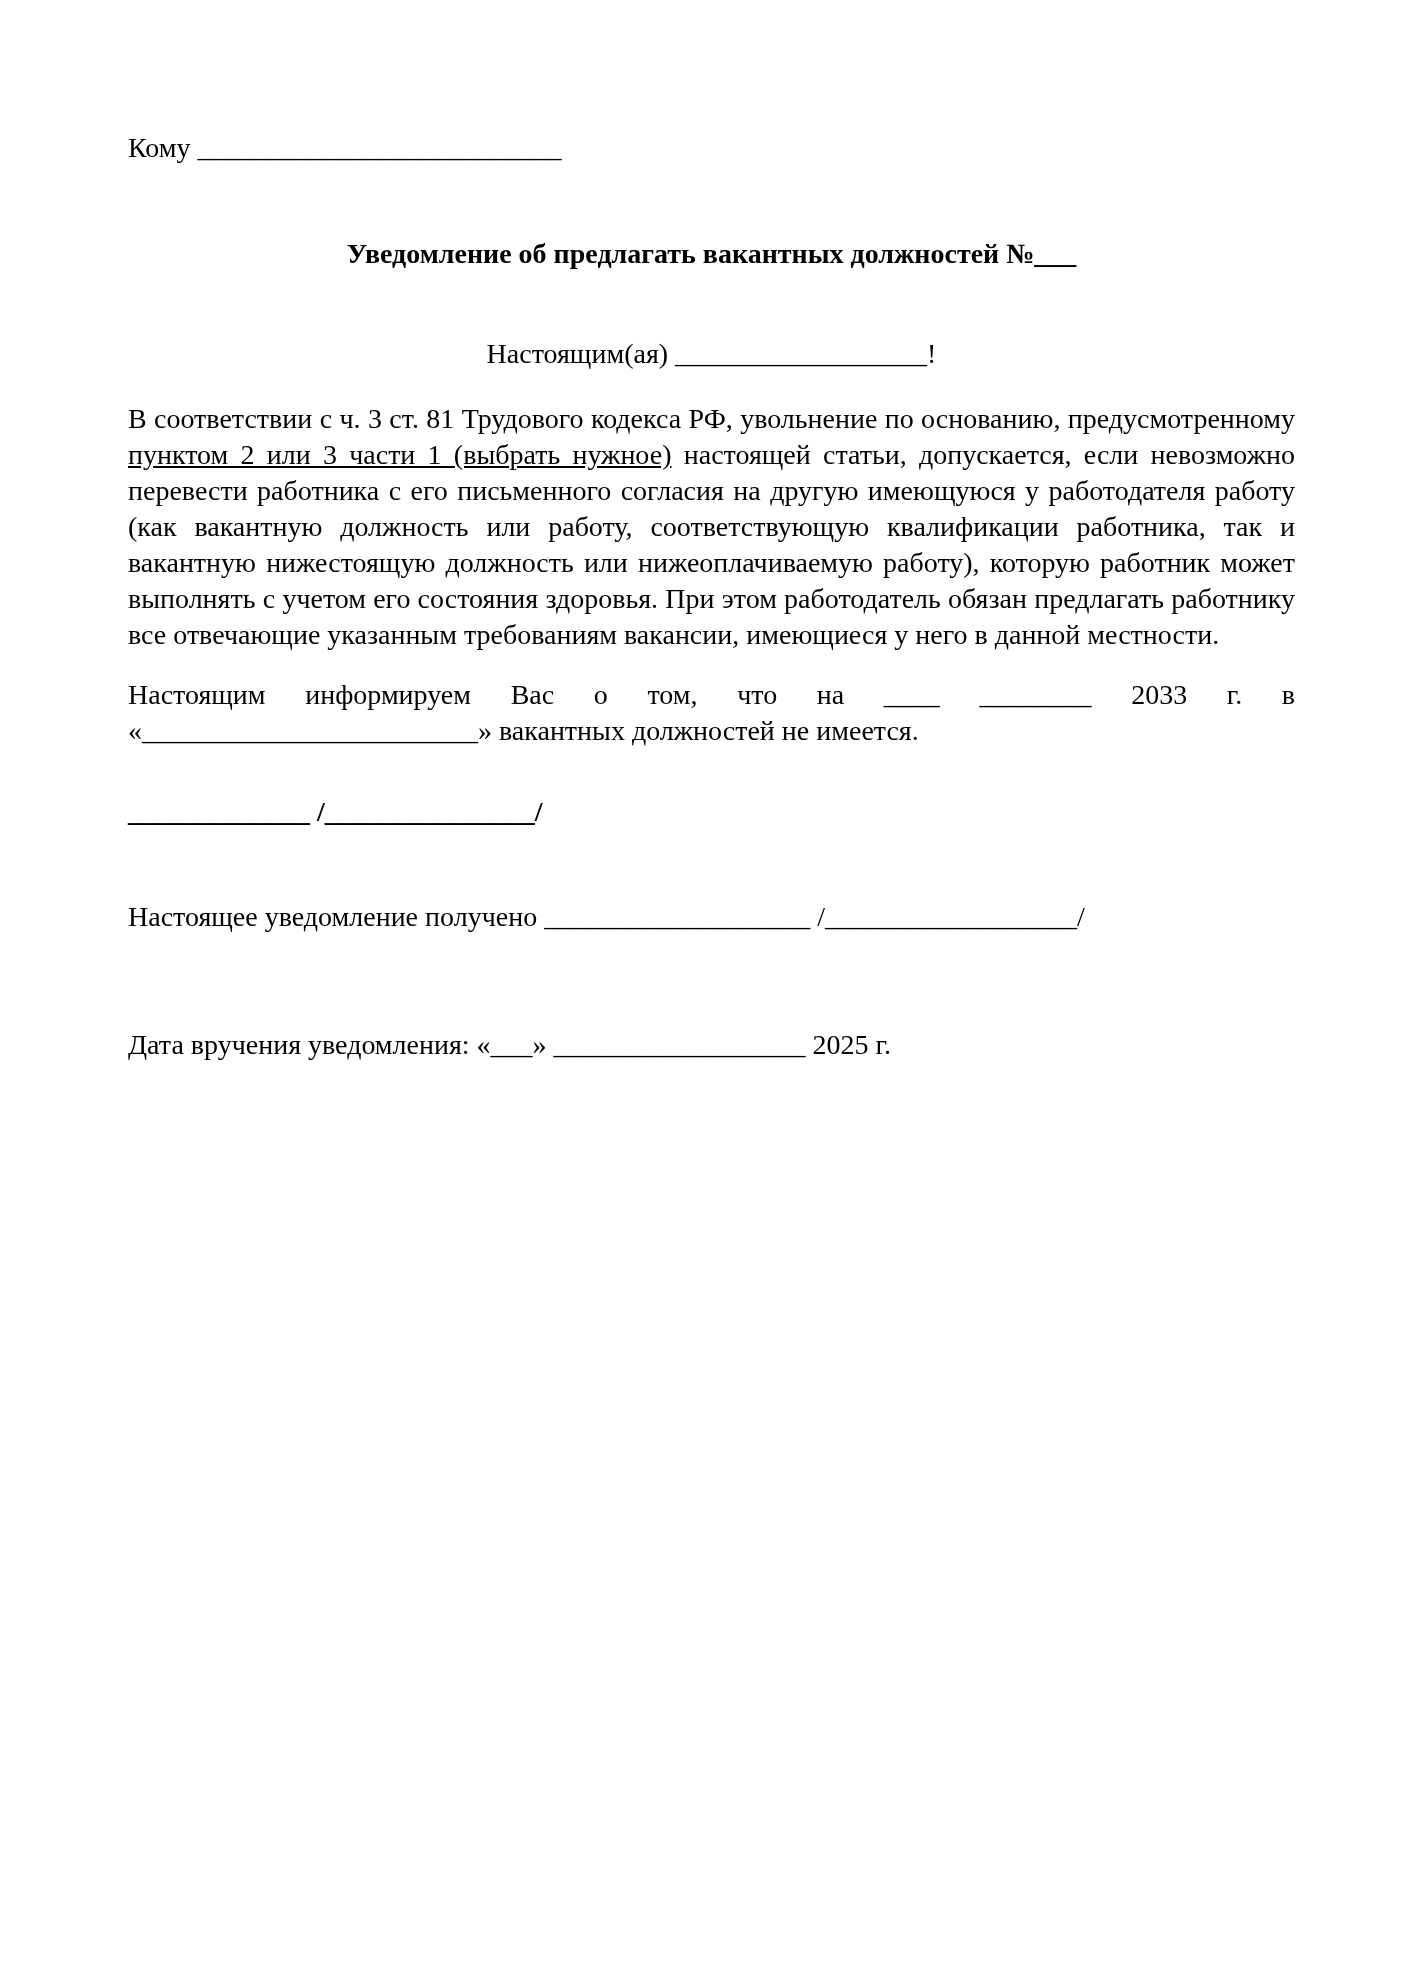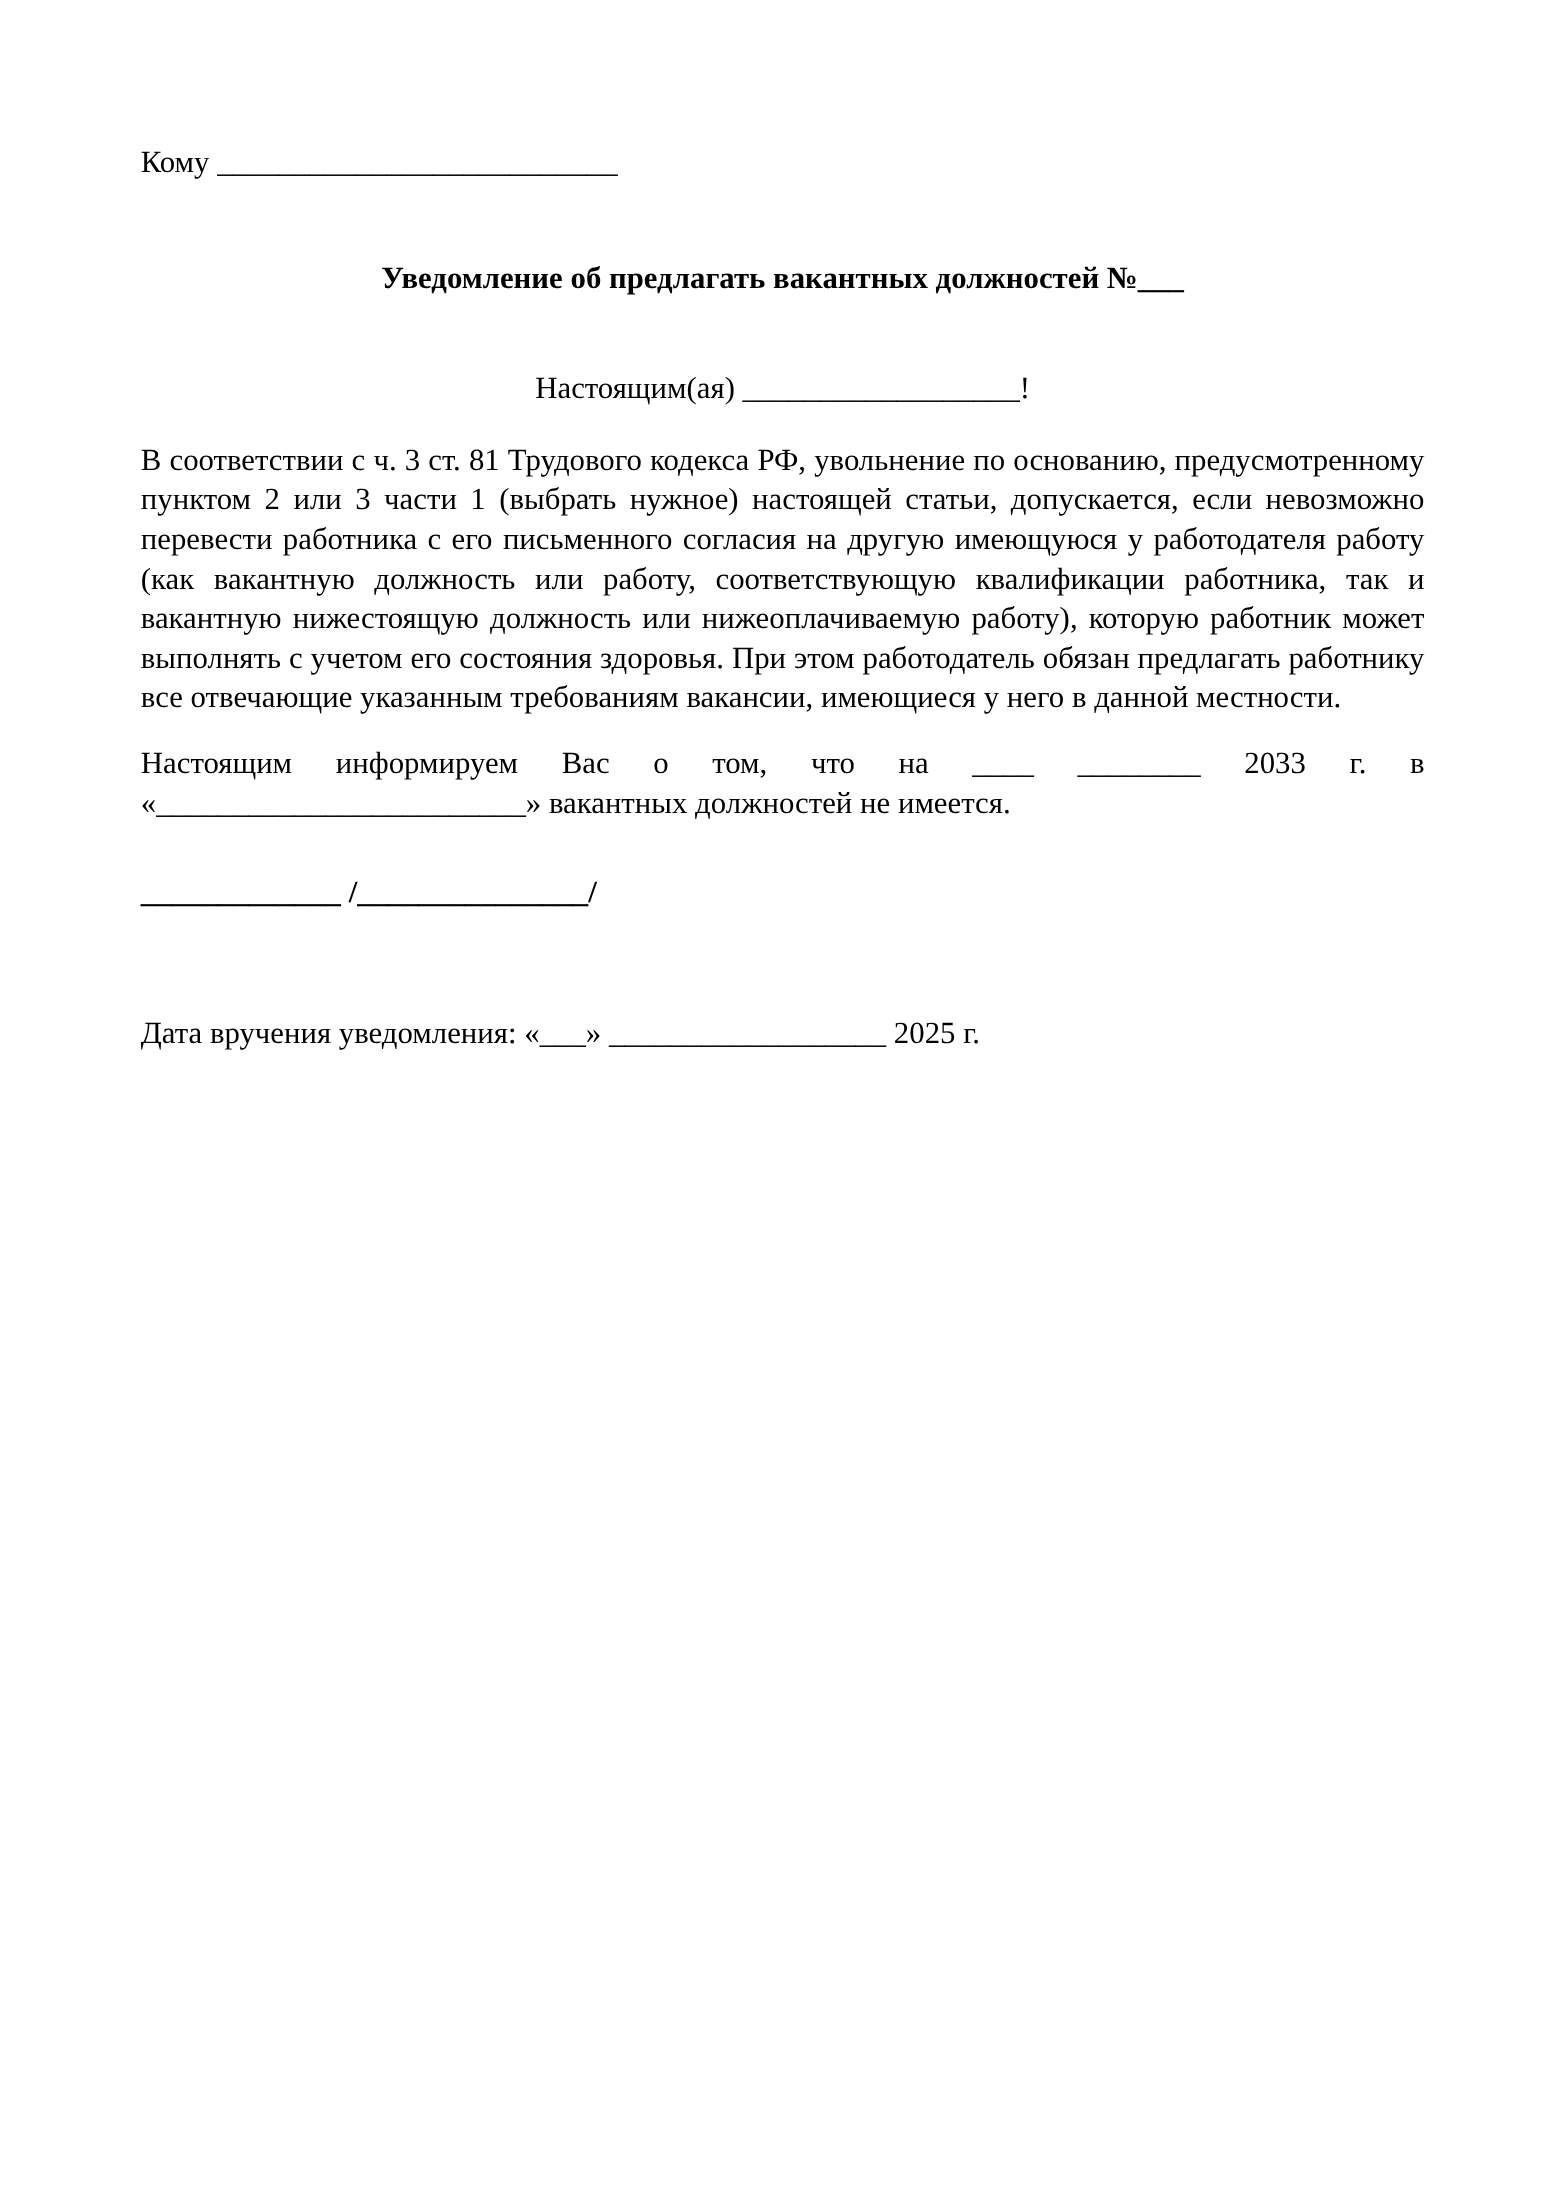--- a/index.html
+++ b/index.html
@@ -20,21 +20,21 @@
   .title {
     margin: 70px 0 0 0;
     font-size: 28px;
     font-weight: bold;
     text-align: center;
     white-space: nowrap;
   }
   .salutation { margin-top: 64px; text-align: center; white-space: nowrap; }
   .para-legal { margin: 29px 0 0 0; text-align: justify; text-align-last: left; }
   .para-notice { margin: 24px 0 0 0; text-align: justify; text-align-last: left; }
-  .underlined { }
+  .underlined { text-decoration: underline; }
   .sig-line { margin-top: 45px; white-space: nowrap; font-weight: bold; }
   .received-line { margin-top: 69px; white-space: nowrap; }
   .date-line { margin-top: 92px; white-space: nowrap; }
 </style>
 </head>
 <body>
 
 <div class="page">
 
   <div class="addressee">Кому __________________________</div>
@@ -42,16 +42,17 @@
   <div class="title">Уведомление об предлагать вакантных должностей №___</div>
 
   <div class="salutation">Настоящим(ая) __________________!</div>
 
   <p class="para-legal"><span>В соответствии с ч. 3 ст. 81 Трудового кодекса РФ, увольнение по основанию, предусмотренному</span><span class="underlined"> пунктом 2 или 3 части 1 (выбрать нужное)</span><span> настоящей статьи, допускается, если невозможно перевести работника с его письменного согласия на другую имеющуюся у работодателя работу (как вакантную должность или работу, соответствующую квалификации работника, так и вакантную нижестоящую должность или нижеоплачиваемую работу), которую работник может выполнять с учетом его состояния здоровья. При этом работодатель обязан предлагать работнику все отвечающие указанным требованиям вакансии, имеющиеся у него в данной местности.</span></p>
 
   <p class="para-notice">Настоящим информируем Вас о том, что на ____ ________ 2033 г. в «________________________» вакантных должностей не имеется.</p>
 
   <div class="sig-line">_____________ /_______________/</div>
 
+  <div class="received-line">Настоящее уведомление получено ___________________ /__________________/</div>
 
   <div class="date-line">Дата вручения уведомления: «___» __________________ 2025 г.</div>
 
 </div>
 
 </body></html>

